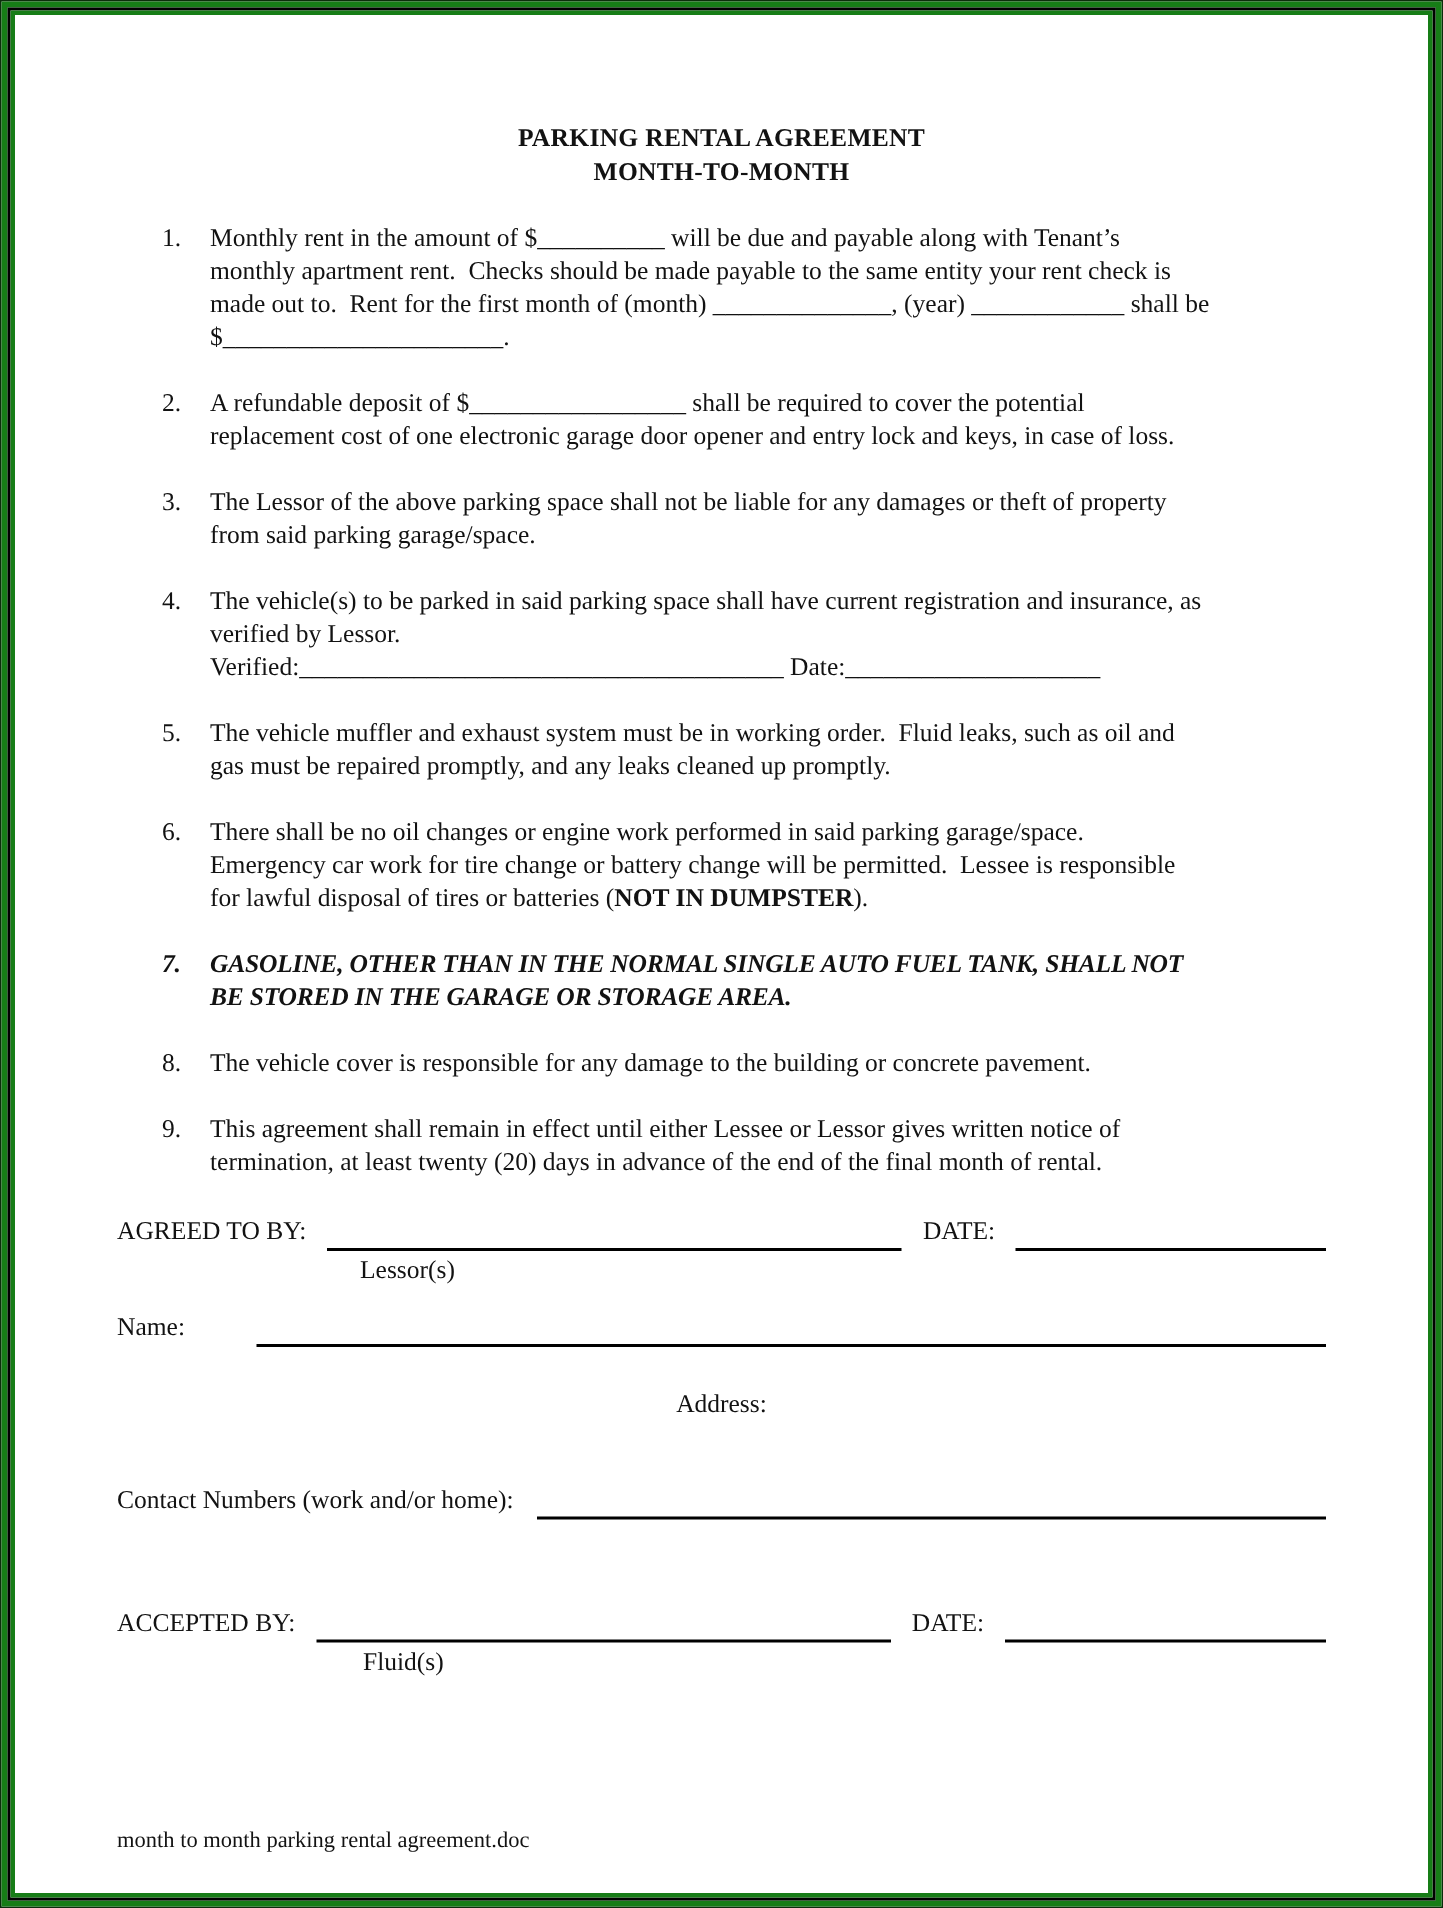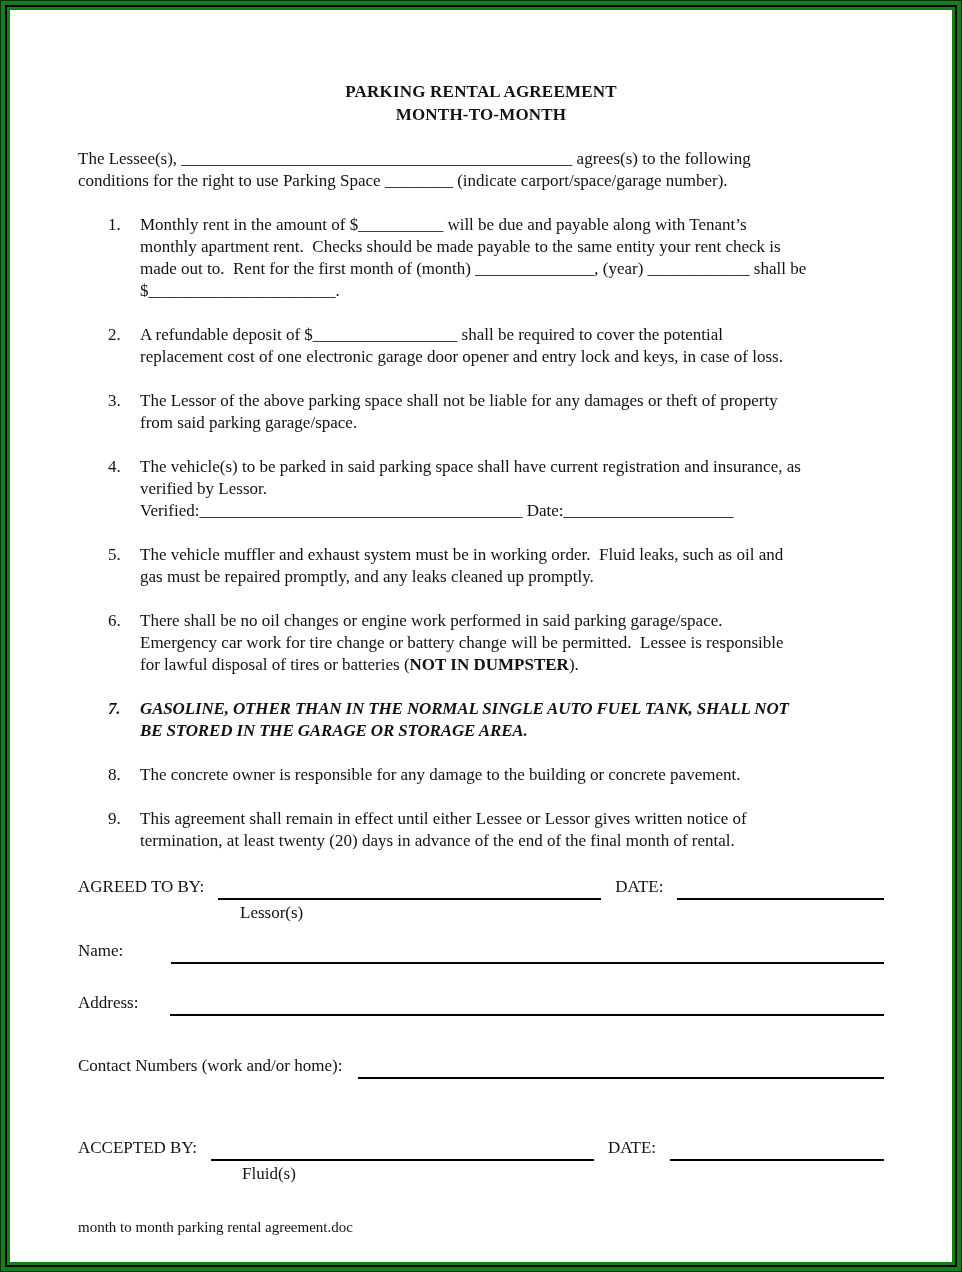--- a/index.html
+++ b/index.html
@@ -29,42 +29,40 @@
   .sigrow{display:flex;align-items:center;line-height:24px;}
   .blank{border-bottom:2px solid #000;height:24px;box-sizing:content-box;}
   .w-sign{width:383px;margin-left:14px;flex:none;}
   .w-date{flex:1;margin-left:14px;}
   .lbl{flex:none;}
   .lbl-date{margin-left:14px;flex:none;}
   .cap-lessee{margin:2px 0 14px 162px;}
   .cap-lessor{margin:2px 0 0 164px;}
   .row-name{margin-bottom:26px;}
   .row-name .blank{flex:1;margin-left:48px;}
-  .row-address{margin-bottom:37px;}
+  .row-address{margin-bottom:37px;flex-direction:column;}
   .row-address .blank{flex:1;margin-left:32px;}
   .row-contact{margin-bottom:56px;margin-top:28px;}
   .row-contact .blank{flex:1;margin-left:16px;}
   .footer{position:absolute;left:68px;bottom:24px;font-size:15px;}
 </style>
 </head>
 <body>
 
 <div class="outer">
 <div class="g1">
 <div class="b1">
 <div class="g2">
 <div class="content">
 
   <div class="title">
     <div>PARKING RENTAL AGREEMENT</div>
     <div>MONTH-TO-MONTH</div>
   </div>
 
-  <p class="intro">The Lessee(s), ______________________________________________ agrees(s) to the following
-conditions for the right to use Parking Space ________ (indicate carport/space/garage number).</p>
 
   <div class="items">
     <div class="item">
       <span class="num">1.</span>
       <span class="itext">Monthly rent in the amount of $__________ will be due and payable along with Tenant’s
 monthly apartment rent.  Checks should be made payable to the same entity your rent check is
 made out to.  Rent for the first month of (month) ______________, (year) ____________ shall be
 $______________________.</span>
     </div>
     <div class="item">
@@ -94,21 +92,21 @@
 Emergency car work for tire change or battery change will be permitted.  Lessee is responsible
 for lawful disposal of tires or batteries (</span><span class="b">NOT IN DUMPSTER</span><span>).</span></span>
     </div>
     <div class="item bolditalic">
       <span class="num">7.</span>
       <span class="itext">GASOLINE, OTHER THAN IN THE NORMAL SINGLE AUTO FUEL TANK, SHALL NOT
 BE STORED IN THE GARAGE OR STORAGE AREA.</span>
     </div>
     <div class="item">
       <span class="num">8.</span>
-      <span class="itext">The concrete owner is responsible for any damage to the building or concrete pavement.</span>
+      <span class="itext">The vehicle cover is responsible for any damage to the building or concrete pavement.</span>
     </div>
     <div class="item">
       <span class="num">9.</span>
       <span class="itext">This agreement shall remain in effect until either Lessee or Lessor gives written notice of
 termination, at least twenty (20) days in advance of the end of the final month of rental.</span>
     </div>
   </div>
 
   <div class="sigblock">
 

